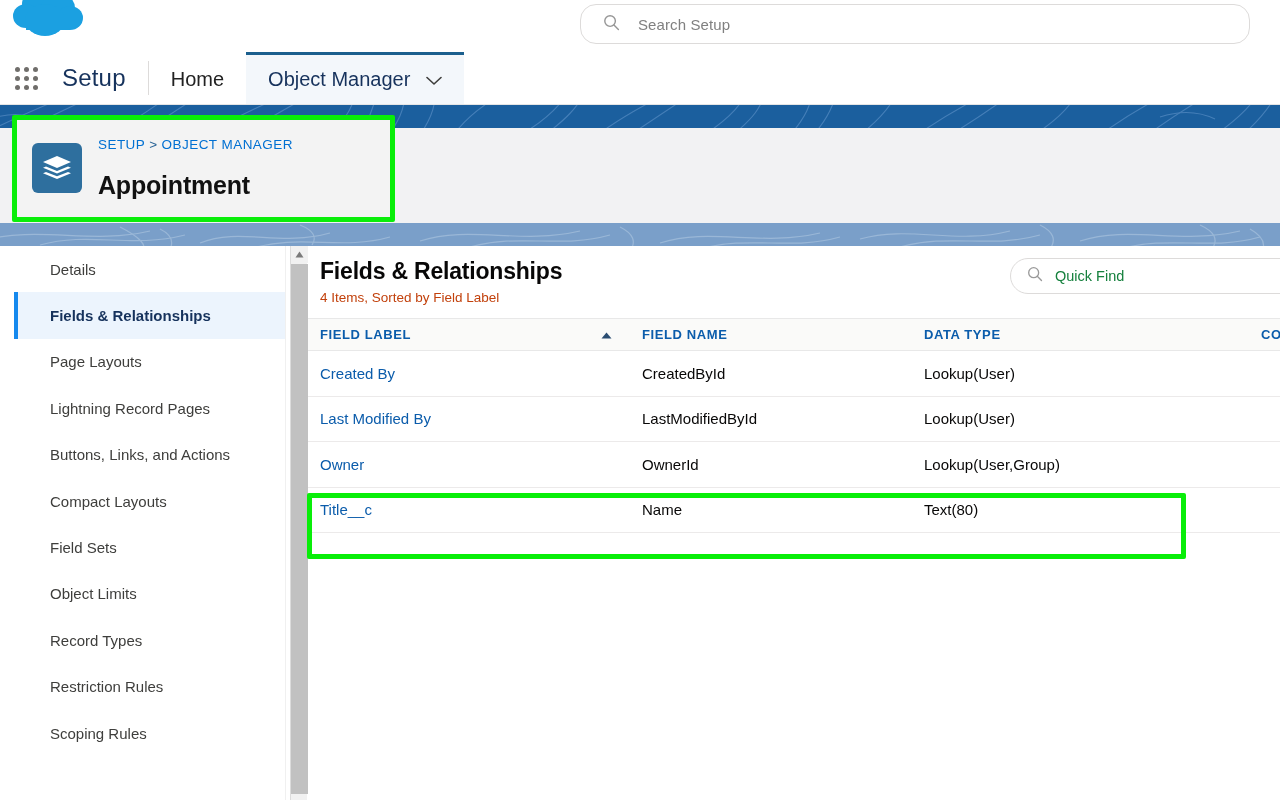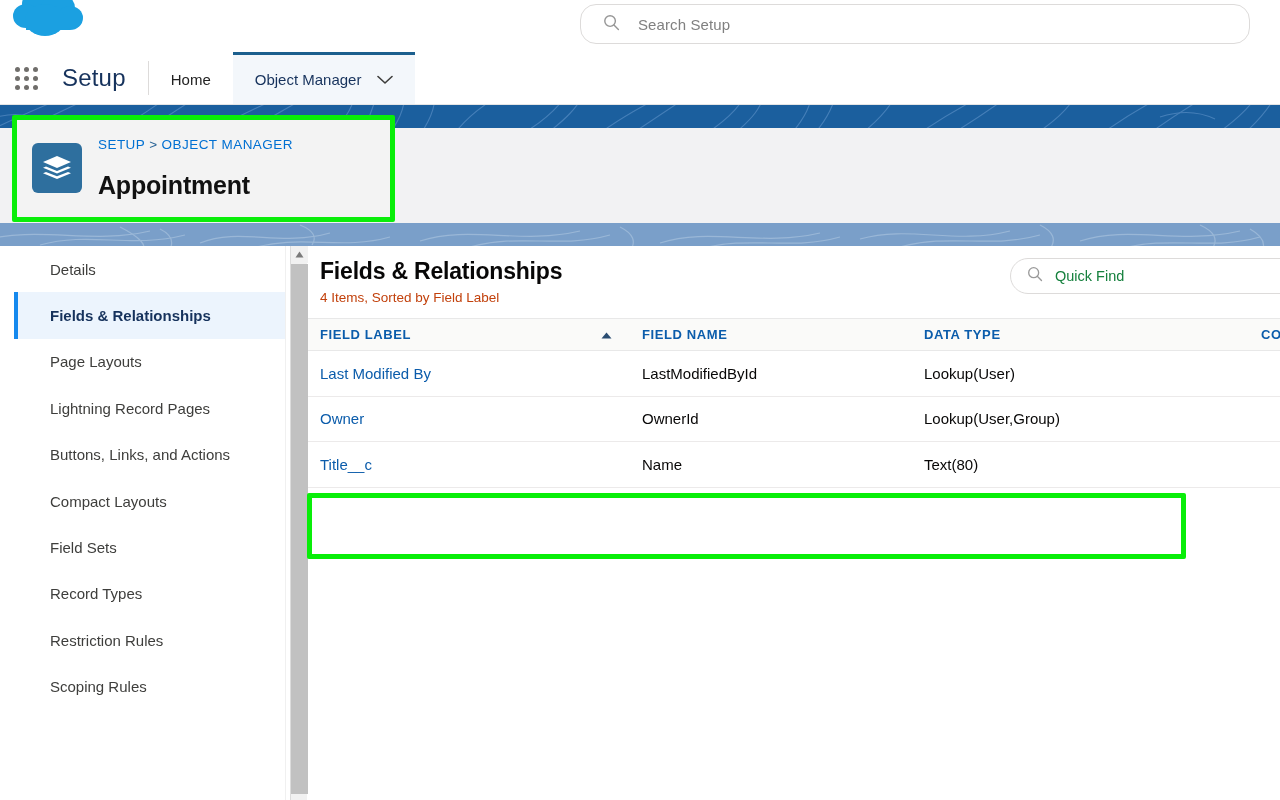--- a/index.html
+++ b/index.html
@@ -54,21 +54,21 @@
     background: #706e6b;
   }
   .setup-word {
     display: flex; align-items: center; padding: 0 22px 0 10px;
     font-size: 24px; color: #16325c; font-weight: 400; letter-spacing: .2px;
   }
   .nav-divider { width: 1px; background: #dddbda; margin: 9px 0; }
   .nav-tabs { display: flex; align-items: stretch; }
   .nav-tab {
     display: flex; align-items: center; justify-content: center;
-    padding: 0 22px; font-size: 15px; color: #222; cursor: pointer;
+    padding: 0 22px; font-size: 20px; color: #222; cursor: pointer;
     border-top: 3px solid transparent;
     position: relative;
   }
   .nav-tab.active {
     background: #f3f7fb;
     border-top: 3px solid #1b5f8e;
     color: #16325c;
   }
   .nav-tab .chev { margin-left: 16px; display: inline-block; }
 
@@ -397,20 +397,23 @@
       <div class="rail-item">
         <span>Buttons, Links, and Actions</span>
       </div>
       <div class="rail-item">
         <span>Compact Layouts</span>
       </div>
       <div class="rail-item">
         <span>Field Sets</span>
       </div>
       <div class="rail-item">
+        <span>Object Limits</span>
+      </div>
+      <div class="rail-item">
         <span>Record Types</span>
       </div>
       <div class="rail-item">
         <span>Restriction Rules</span>
       </div>
       <div class="rail-item">
         <span>Scoping Rules</span>
       </div>
     </div>
 
@@ -466,20 +469,28 @@
               <span>DATA TYPE</span>
             </th>
             <th>
               <span>CON</span>
             </th>
           </tr>
         </thead>
         <tbody>
           <tr>
             <td>
+              <a>Created By</a>
+            </td>
+            <td>CreatedById</td>
+            <td>Lookup(User)</td>
+            <td></td>
+          </tr>
+          <tr>
+            <td>
               <a>Last Modified By</a>
             </td>
             <td>LastModifiedById</td>
             <td>Lookup(User)</td>
             <td></td>
           </tr>
           <tr>
             <td>
               <a>Owner</a>
             </td>

